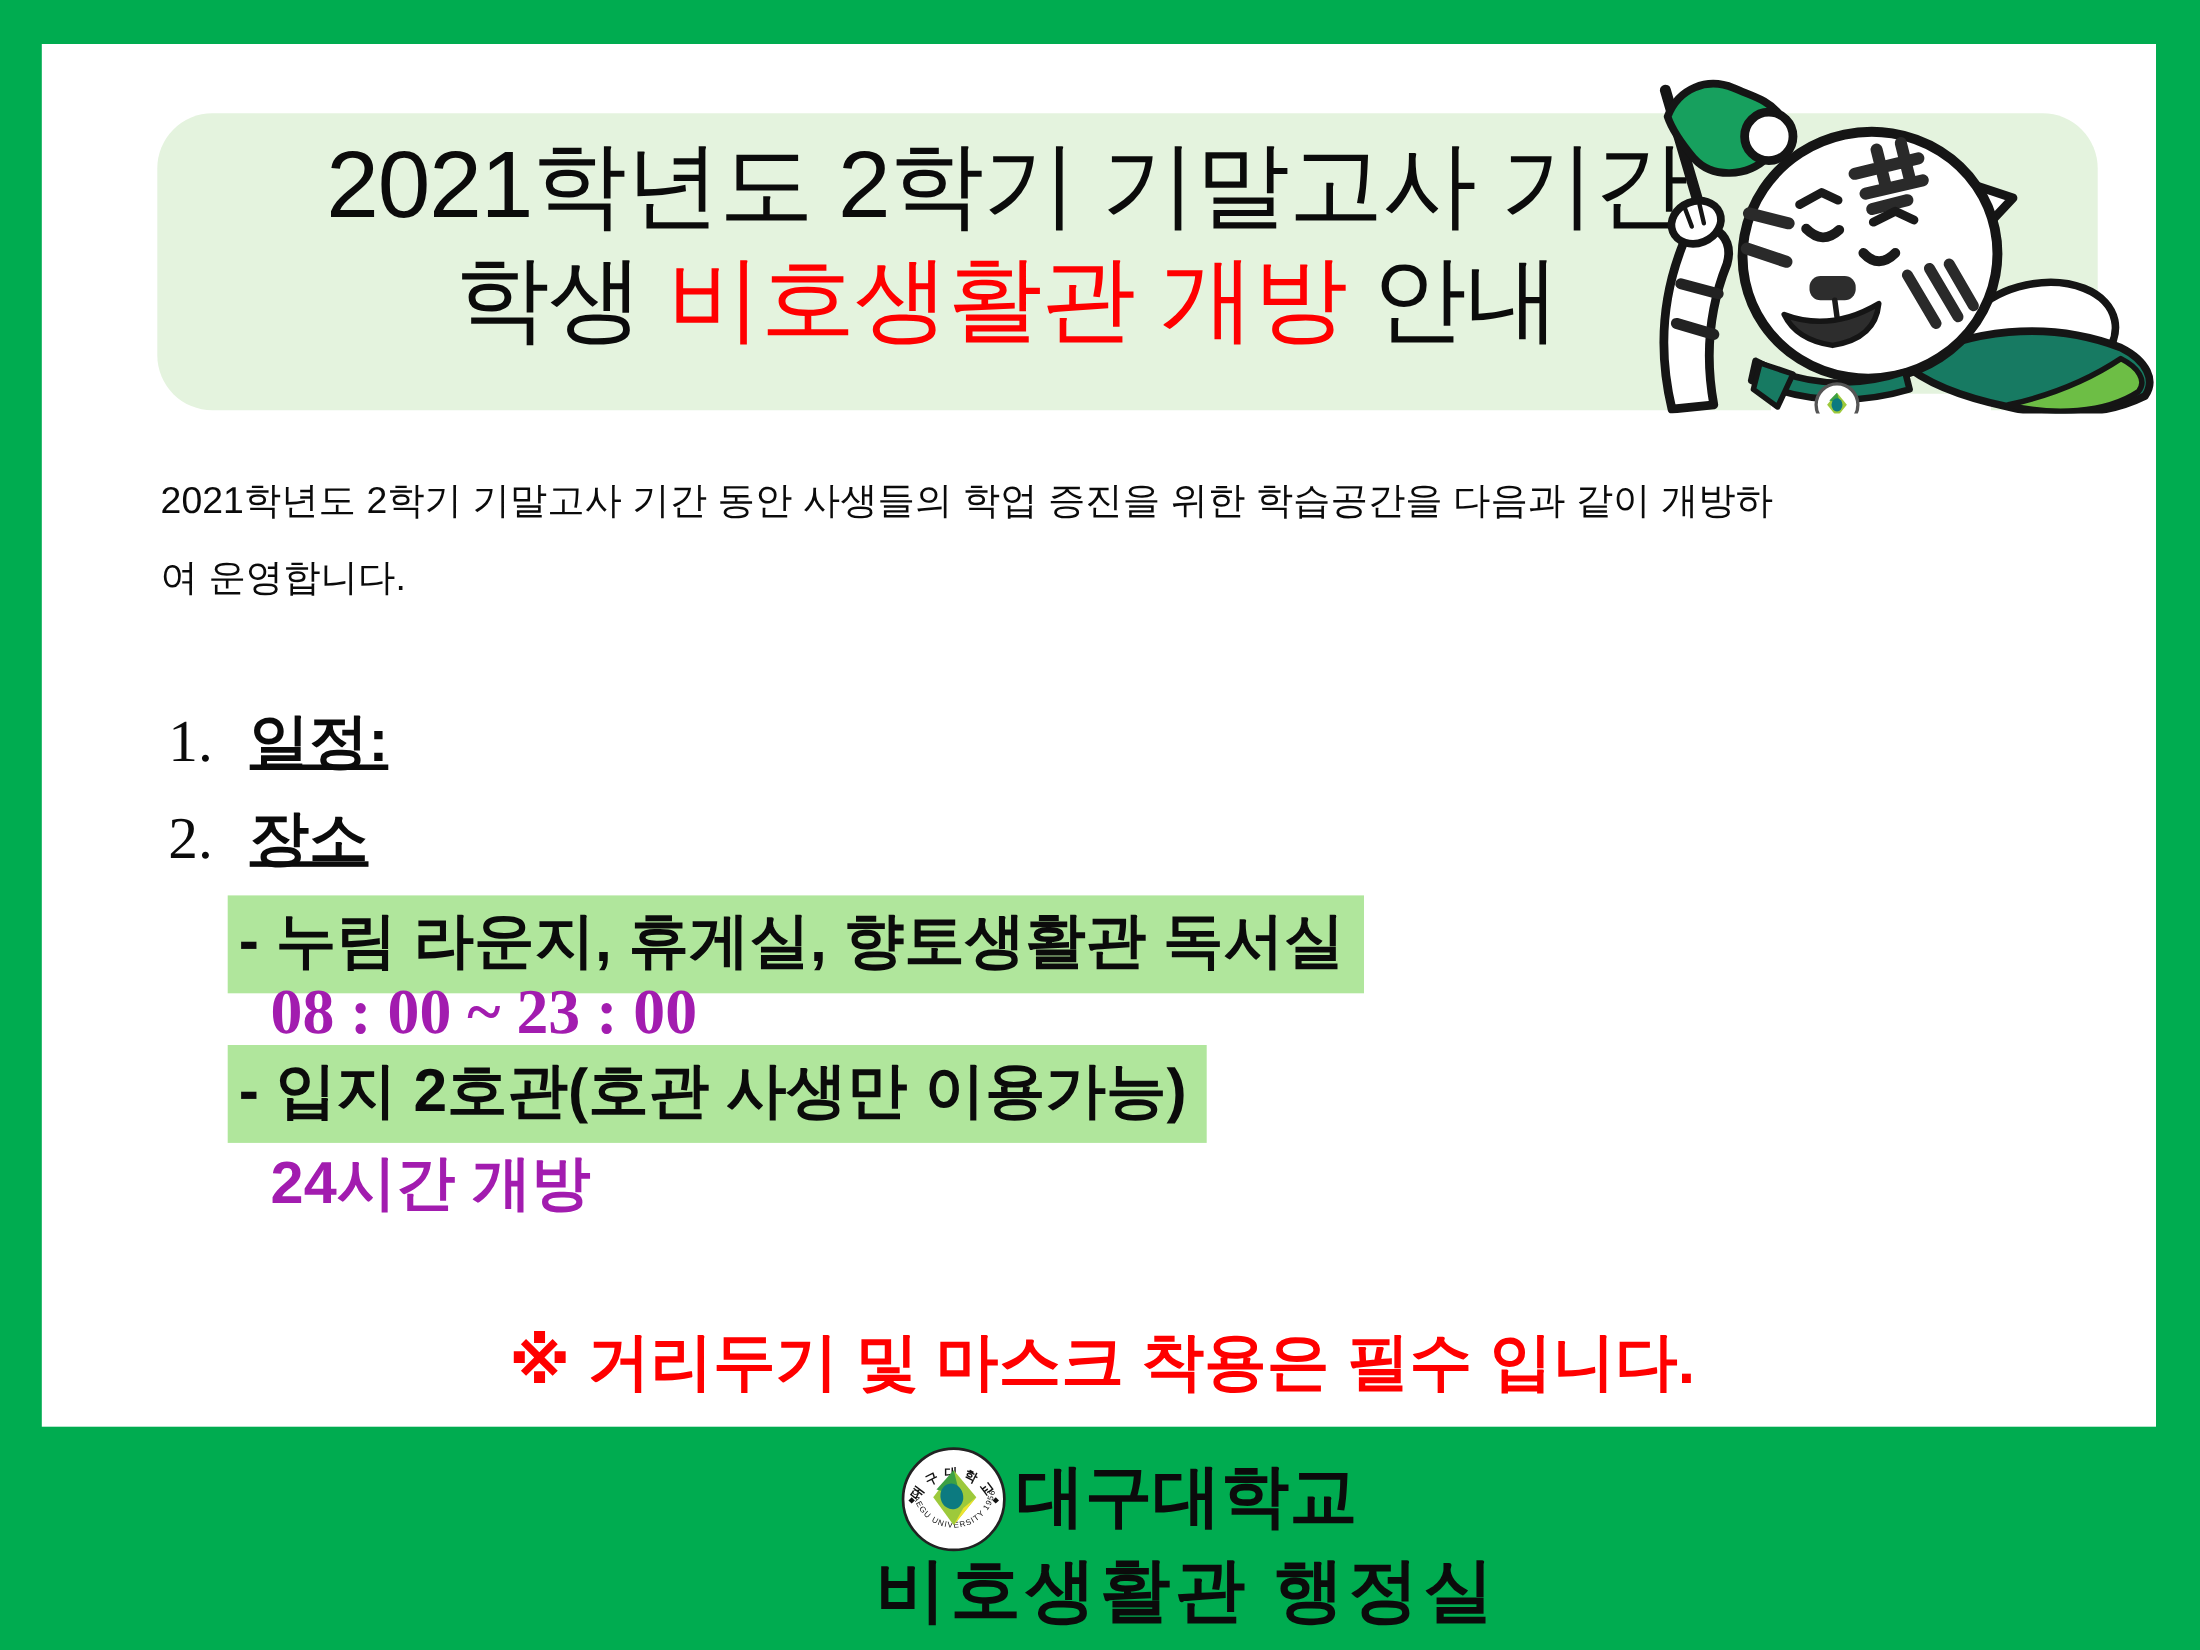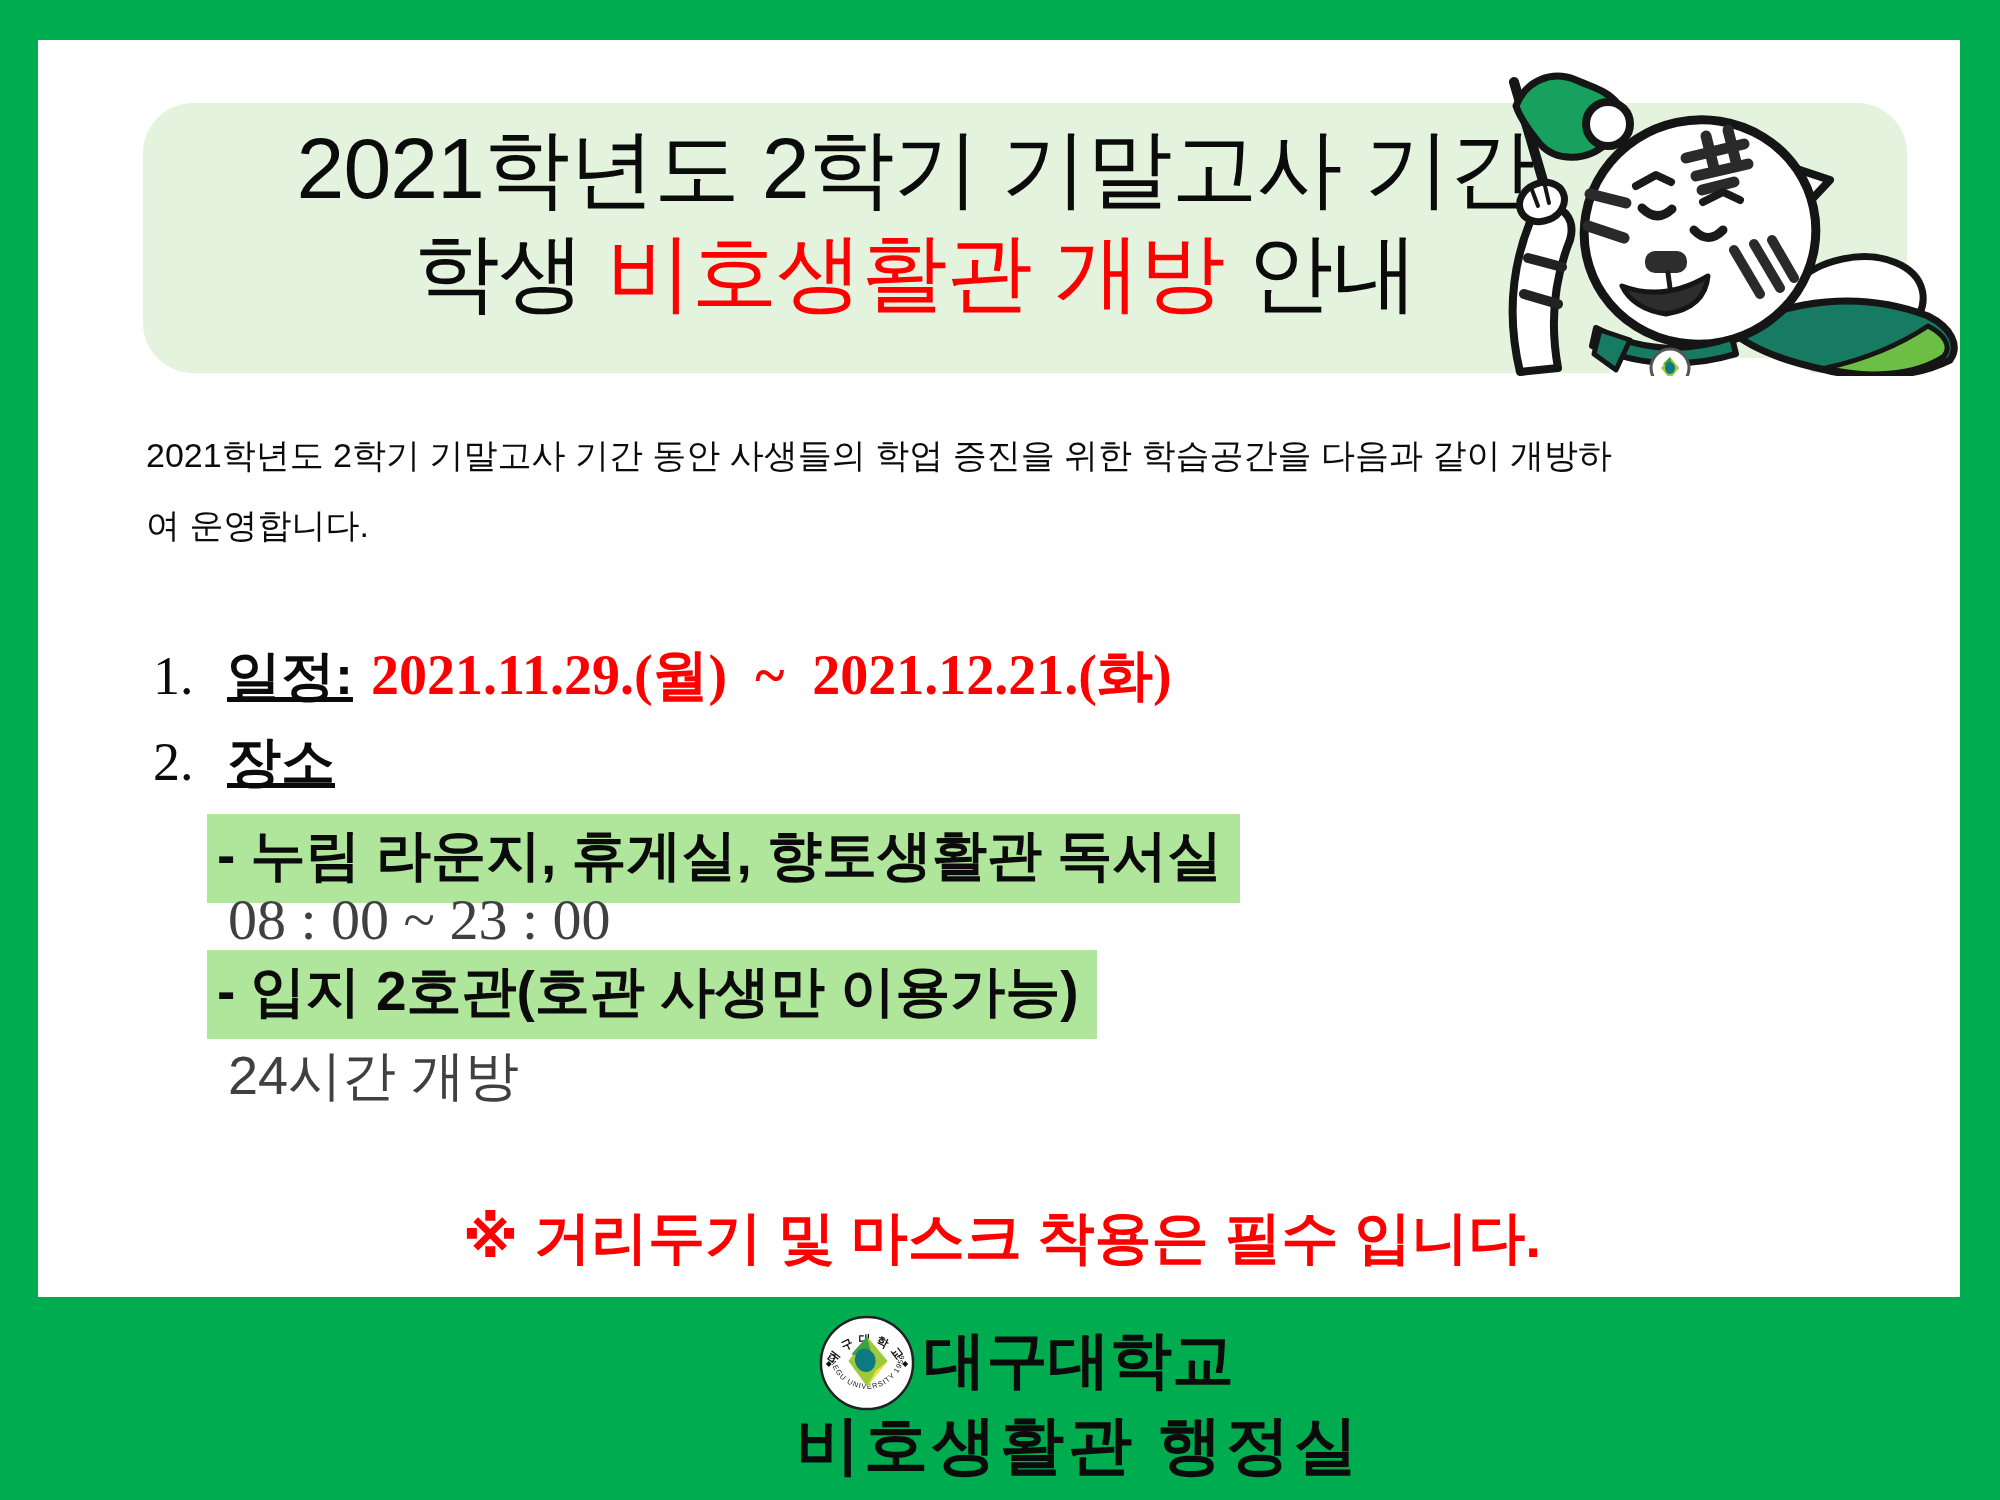--- a/index.html
+++ b/index.html
@@ -18,21 +18,21 @@
   .row-location{top:686px;}
   .num{font-family:"Liberation Serif","DejaVu Serif",serif;font-size:54px;width:74px;
        font-weight:400;flex:0 0 auto;}
   .label{font-size:54px;font-weight:700;text-decoration:underline;}
   .value{font-family:"Liberation Serif","DejaVu Serif",serif;font-size:56px;font-weight:700;
          color:#FF0000;margin-left:18px;white-space:pre;}
   .hl{position:absolute;left:169px;background:#B0E69C;font-size:55px;font-weight:700;
       padding:5px 18px 10px 10px;white-space:nowrap;}
   .hl-place1{top:750px;margin-top:24px;}
   .hl-place2{top:910px;}
-  .time{position:absolute;left:190px;font-weight:400;color:#404040;white-space:nowrap;}
+  .time{position:absolute;left:208px;font-weight:700;color:#a21caf;white-space:nowrap;}
   .time1{top:846px;font-family:"Liberation Serif","DejaVu Serif",serif;font-size:58px;}
   .time2{top:1000px;font-size:54px;}
   .notice{position:absolute;left:0;top:1160px;width:1928px;text-align:center;
           font-size:57px;font-weight:700;color:#FF0000;}
   .seal{position:absolute;left:818px;top:1314px;width:98px;height:98px;}
   .uni-name{position:absolute;left:924px;top:1318px;font-size:62px;font-weight:700;}
   .office-name{position:absolute;left:796px;top:1402px;font-size:64px;font-weight:700;
                letter-spacing:4px;}
   .mascot{position:absolute;left:1500px;top:62px;width:460px;height:314px;}
 </style>
@@ -51,21 +51,20 @@
     </div>
 
     <div class="intro">
       <div>2021학년도 2학기 기말고사 기간 동안 사생들의 학업 증진을 위한 학습공간을 다음과 같이 개방하</div>
       <div>여 운영합니다.</div>
     </div>
 
     <div class="list-row row-schedule">
       <span class="num">1.</span>
       <span class="label">일정:</span>
-      <span class="value">2021.11.29.(월)  ~  2021.12.21.(화)</span>
     </div>
 
     <div class="list-row row-location">
       <span class="num">2.</span>
       <span class="label">장소</span>
     </div>
 
     <div class="hl hl-place1">- 누림 라운지, 휴게실, 향토생활관 독서실</div>
     <div class="time time1">08 : 00 ~ 23 : 00</div>
 

